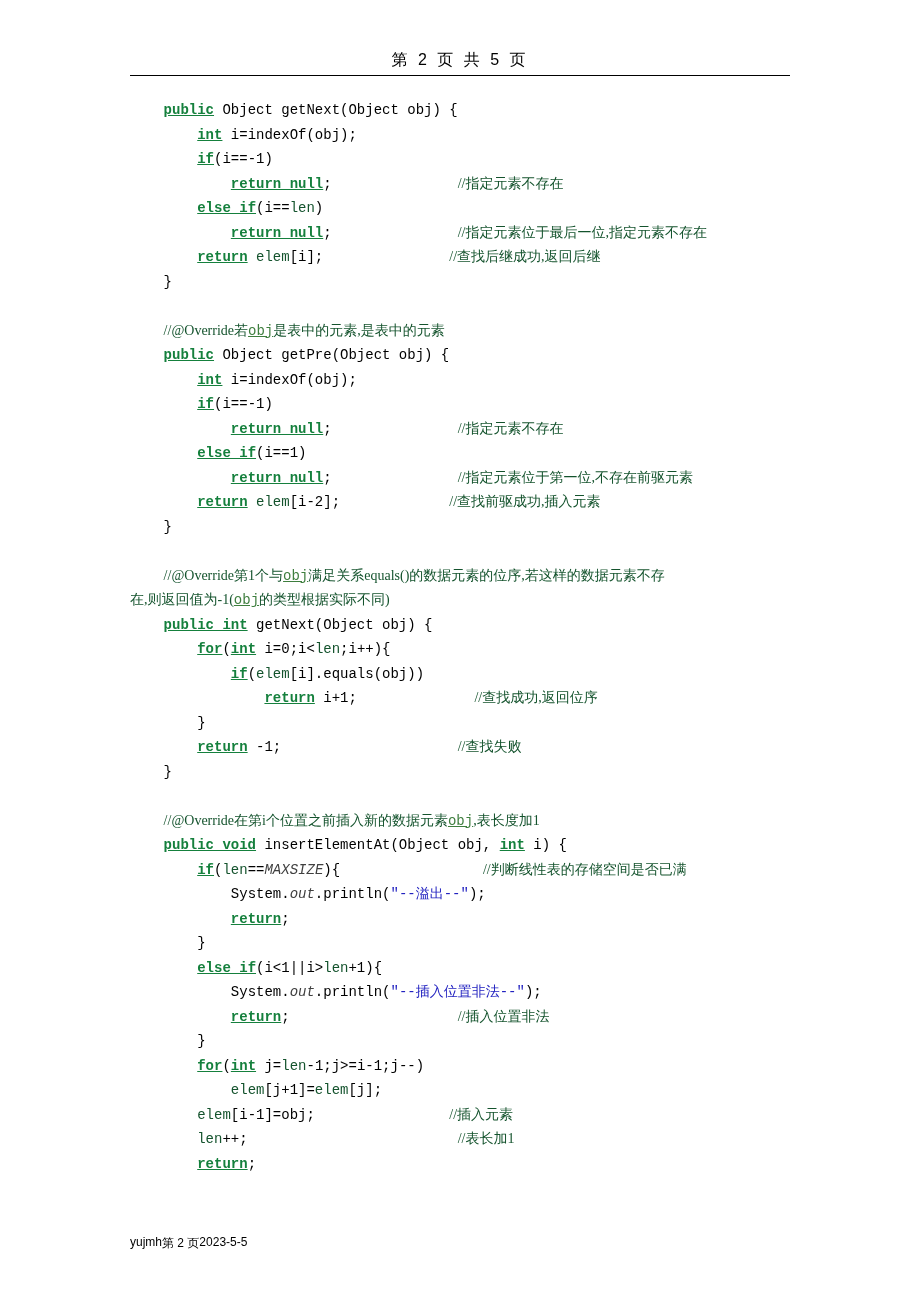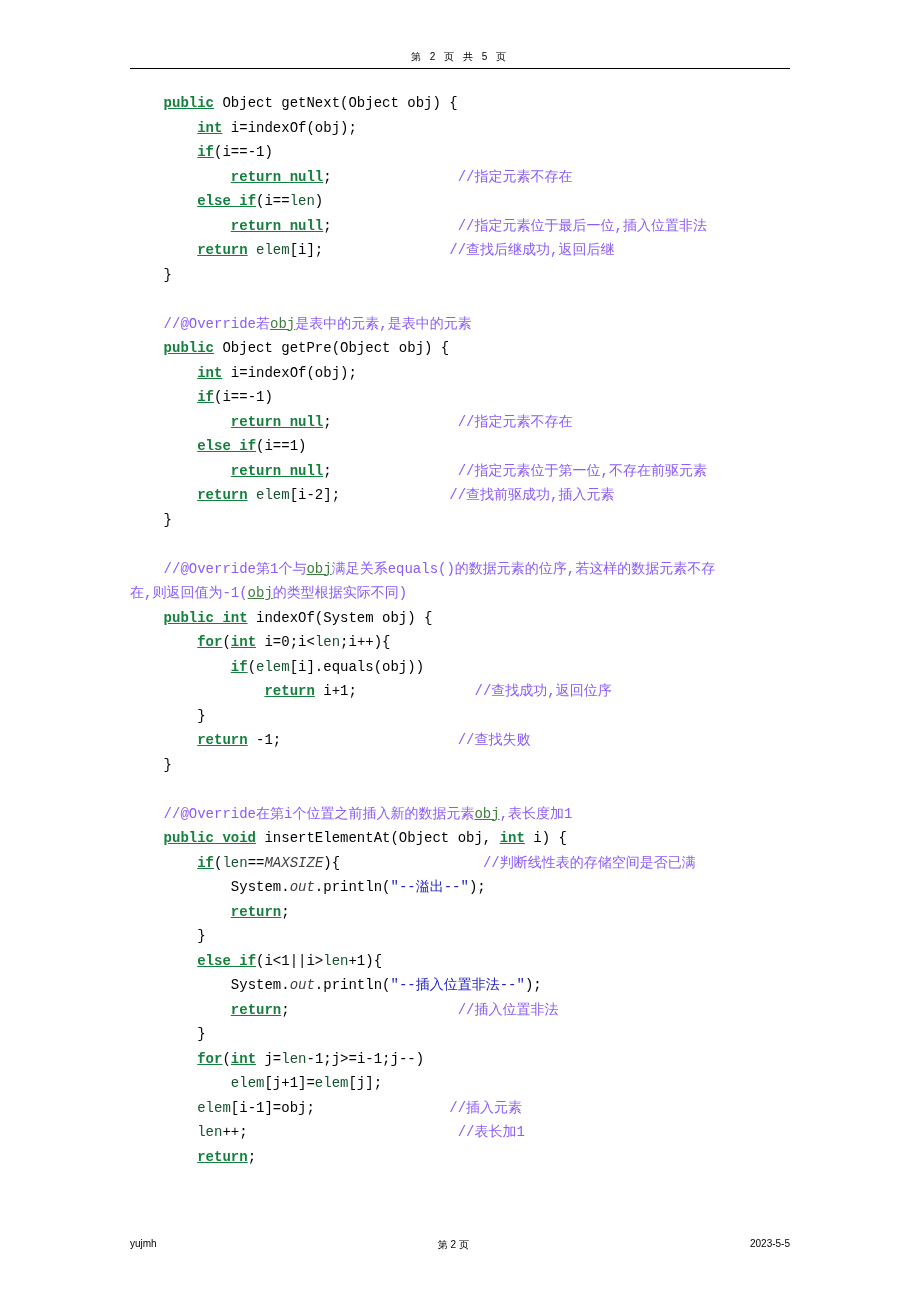--- a/index.html
+++ b/index.html
@@ -7,77 +7,76 @@
     background: #ffffff;
     font-family: "Courier New", monospace;
     width: 920px;
     height: 1302px;
     position: relative;
     padding: 50px 130px 0 130px;
   }
   .page-header {
     text-align: center;
     font-family: sans-serif;
-    font-size: 10px;
+    font-size: 16px;
     color: #000;
     letter-spacing: 3px;
     border-bottom: 1px solid #000;
     padding-bottom: 4px;
     margin-bottom: 22px;
   }
   .code {
     font-size: 14px;
     line-height: 24.5px;
     color: #000;
     white-space: pre;
   }
   .kw { color: #15803d; font-weight: bold; text-decoration: underline; }
-  .cm { color: #8b5cf6; }
+  .cm { color: #14532d; font-family: Liberation Serif, serif; }
   .cmu { color: #3e7e3e; text-decoration: underline; }
   .str { color: #2222c0; }
   .mem { color: #14532d; }
   .stat { color: #404040; font-style: italic; }
   .footer {
     position: absolute;
     bottom: 50px;
     left: 130px;
     right: 130px;
     display: flex;
-    justify-content: space-between;
     font-family: sans-serif;
-    font-size: 10px;
+    font-size: 12px;
   }
 </style>
 </head>
 <body>
 
 <div class="page-header">第 2 页 共 5 页</div>
 
 <div class="code">    <span class="kw">public</span> <span>Object getNext(Object obj) {</span>
         <span class="kw">int</span> <span>i=indexOf(obj);</span>
         <span class="kw">if</span><span>(i==-1)</span>
             <span class="kw">return null</span><span>;</span>               <span class="cm">//指定元素不存在</span>
         <span class="kw">else if</span><span>(i==</span><span class="mem">len</span><span>)</span>
-            <span class="kw">return null</span><span>;</span>               <span class="cm">//指定元素位于最后一位,插入位置非法</span>
+            <span class="kw">return null</span><span>;</span>               <span class="cm">//指定元素位于最后一位,指定元素不存在</span>
         <span class="kw">return</span> <span class="mem">elem</span><span>[i];</span>               <span class="cm">//查找后继成功,返回后继</span>
     <span>}</span>
 
     <span class="cm">//@Override若</span><span class="cmu">obj</span><span class="cm">是表中的元素,是表中的元素</span>
     <span class="kw">public</span> <span>Object getPre(Object obj) {</span>
         <span class="kw">int</span> <span>i=indexOf(obj);</span>
         <span class="kw">if</span><span>(i==-1)</span>
             <span class="kw">return null</span><span>;</span>               <span class="cm">//指定元素不存在</span>
         <span class="kw">else if</span><span>(i==1)</span>
             <span class="kw">return null</span><span>;</span>               <span class="cm">//指定元素位于第一位,不存在前驱元素</span>
         <span class="kw">return</span> <span class="mem">elem</span><span>[i-2];</span>             <span class="cm">//查找前驱成功,插入元素</span>
     <span>}</span>
 
     <span class="cm">//@Override第1个与</span><span class="cmu">obj</span><span class="cm">满足关系equals()的数据元素的位序,若这样的数据元素不存</span>
 <span class="cm">在,则返回值为-1(</span><span class="cmu">obj</span><span class="cm">的类型根据实际不同)</span>
-    <span class="kw">public int</span> <span>indexOf(System obj) {</span>
+    <span class="kw">public int</span> <span>getNext(Object obj) {</span>
         <span class="kw">for</span><span>(</span><span class="kw">int</span><span> i=0;i&lt;</span><span class="mem">len</span><span>;i++){</span>
             <span class="kw">if</span><span>(</span><span class="mem">elem</span><span>[i].equals(obj))</span>
                 <span class="kw">return</span> <span>i+1;</span>              <span class="cm">//查找成功,返回位序</span>
         <span>}</span>
         <span class="kw">return</span> <span>-1;</span>                     <span class="cm">//查找失败</span>
     <span>}</span>
 
     <span class="cm">//@Override在第i个位置之前插入新的数据元素</span><span class="cmu">obj</span><span class="cm">,表长度加1</span>
     <span class="kw">public void</span> <span>insertElementAt(Object obj,</span> <span class="kw">int</span> <span>i) {</span>
         <span class="kw">if</span><span>(</span><span class="mem">len</span><span>==</span><span class="stat">MAXSIZE</span><span>){</span>                 <span class="cm">//判断线性表的存储空间是否已满</span>

